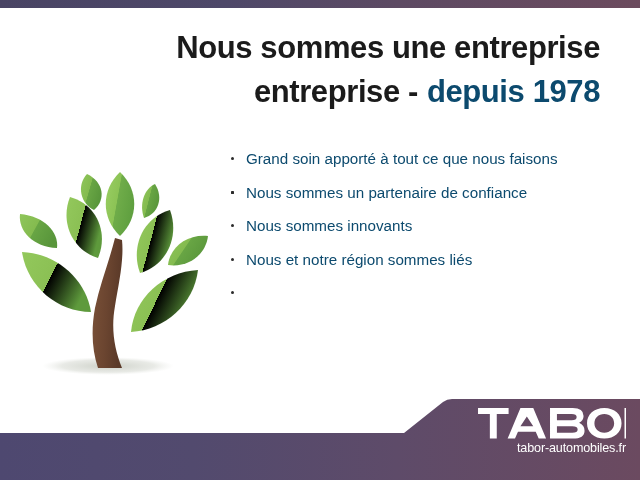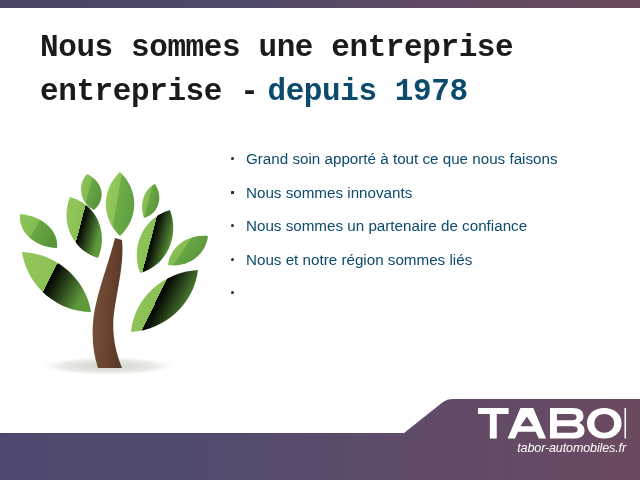--- a/index.html
+++ b/index.html
@@ -26,28 +26,27 @@
     height: 8px;
     background: linear-gradient(to right, #494464 0%, #4E4869 35%, #5D4A63 62%, #6C4B5E 100%);
   }
 
   
   #headline {
     position: absolute;
     left: 40px;
     top: 26px;
     width: 560px;
-    text-align: left;
+    text-align: right;
     font-size: 31px;
     font-weight: bold;
     line-height: 1.42;
     letter-spacing: -0.4px;
     color: #1b1b1b;
     white-space: nowrap;
-    font-family: Liberation Mono, monospace;
   }
   #headline .line { display: block; }
   .hl-green { color: #0c4a6e; }
   .hl-gap { display: inline-block; width: 9px; }
 
   
   #tree-art {
     position: absolute;
     left: 12px;
     top: 152px;
@@ -98,21 +97,20 @@
     left: 0; top: 0;
     width: 640px;
     height: 82px;
   }
   #logo-block {
     position: absolute;
     right: 14px;
     top: 10px;
     width: 162px;
     text-align: right;
-    font-style: italic;
   }
   #logo-wordmark {
     display: block;
     width: 148px;
     margin-left: auto;
   }
   #logo-url {
     display: block;
     margin-top: 2px;
     font-size: 12.6px;
@@ -214,22 +212,22 @@
       <g>
         <path d="M186 118 C 182 152, 153 178, 119 180 C 122 146, 151 120, 186 118 Z" fill="url(#lfA)"></path>
       </g>
     </svg>
   </div>
 
   <ul id="bullet-list">
     <li><span class="bullet"></span><span>Grand soin apporté à tout ce que nous faisons</span></li>
     <li><span class="bullet"></span></li>
     <li><span class="bullet"></span></li>
+    <li><span class="bullet"></span><span>Nous sommes un partenaire de confiance</span></li>
     <li><span class="bullet"></span><span>Nous sommes innovants</span></li>
-    <li><span class="bullet"></span><span>Nous sommes un partenaire de confiance</span></li>
     <li><span class="bullet"></span><span>Nous et notre région sommes liés</span></li>
     <li><span class="bullet"></span></li>
   </ul>
 
   <div id="footer">
     <svg id="footer-shape" viewBox="0 0 640 82" xmlns="http://www.w3.org/2000/svg">
       <defs>
         <linearGradient id="footG" x1="0" y1="0" x2="1" y2="0">
           <stop offset="0%" stop-color="#4E4870"></stop>
           <stop offset="30%" stop-color="#524A6E"></stop>

